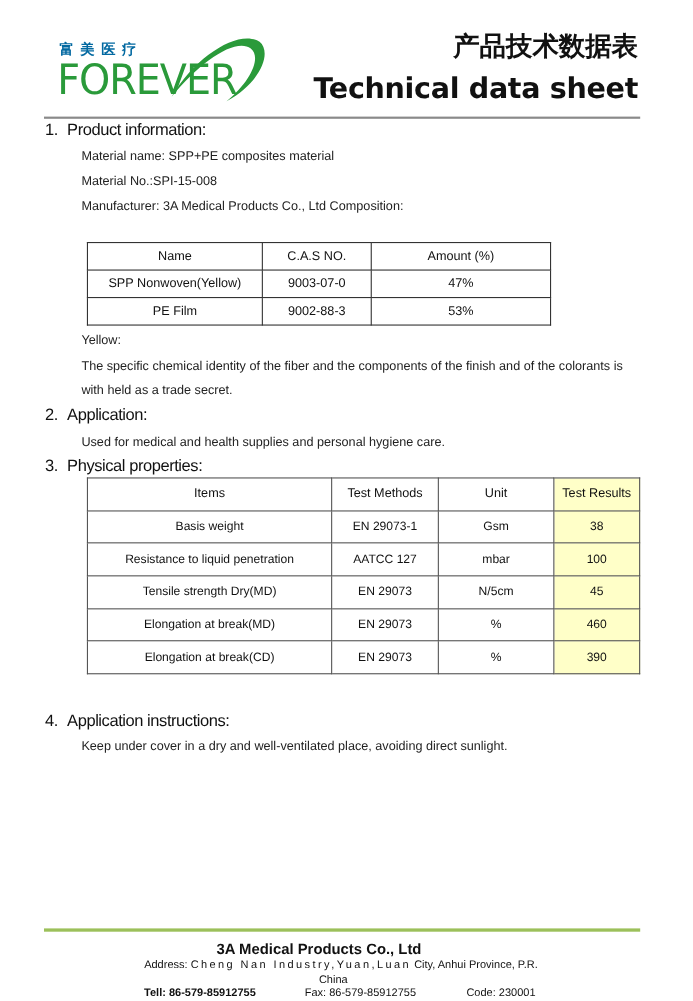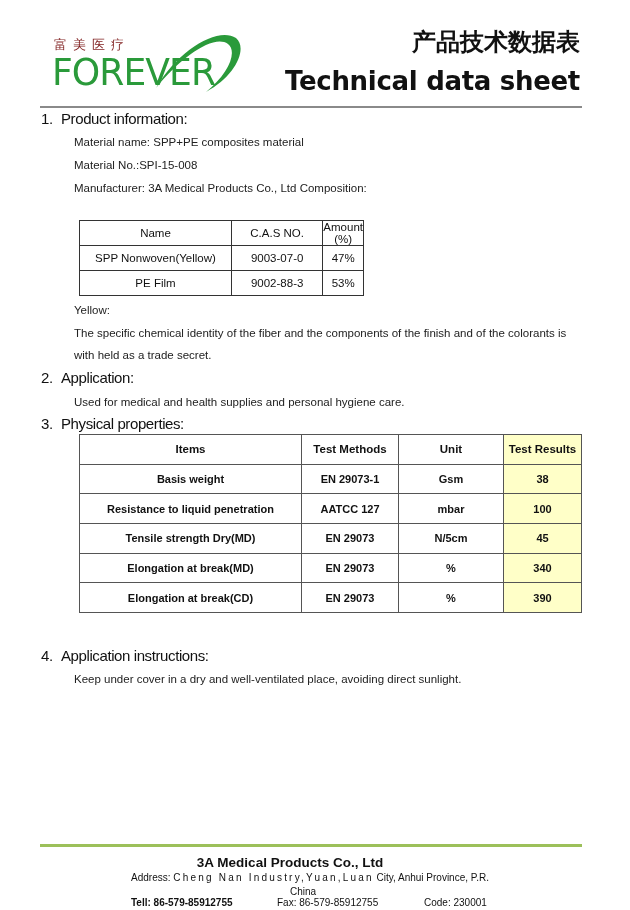--- a/index.html
+++ b/index.html
@@ -1,35 +1,35 @@
 <!DOCTYPE html>
 <html><head>
   <meta charset="utf-8">
   <style>
     html, body { margin: 0; padding: 0; background: #ffffff; }
     body {
       width: 630px; height: 910px; position: relative; overflow: hidden;
       font-family: "Liberation Sans", sans-serif; color: #111;
     }
     .logo { position: absolute; left: 48px; top: 32px; width: 200px; height: 64px; }
-    .logo-cn { position: absolute; left: 6px; top: 4px; font-size: 13px; font-weight: normal; letter-spacing: 6px; color: #7f1d1d; font-family: "DejaVu Sans", sans-serif; }
+    .logo-cn { position: absolute; left: 6px; top: 4px; font-size: 13px; font-weight: bold; letter-spacing: 6px; color: #0369a1; font-family: "DejaVu Sans", sans-serif; }
     .logo-en { position: absolute; left: 4px; top: 20px; font-size: 38px; color: #2a9a3a; letter-spacing: -1px; font-family: "DejaVu Sans", sans-serif; line-height: 40px; transform: scaleX(0.95); transform-origin: left; }
     .logo-swoosh { position: absolute; left: 100px; top: -2px; }
     .title-cn { position: absolute; right: 50px; top: 26px; font-size: 24px; font-weight: bold; font-family: "DejaVu Sans", sans-serif; margin-left: 40px; }
     .title-en { position: absolute; right: 50px; top: 66px; font-size: 26px; font-weight: bold; font-family: "DejaVu Sans", sans-serif; letter-spacing: -0.3px; }
     .hr-top { position: absolute; left: 40px; top: 106px; width: 542px; height: 2px; background: #8a8a8a; }
     .sec { position: absolute; left: 41px; font-size: 15px; font-weight: normal; letter-spacing: -0.4px; }
     .sec .num { display: inline-block; width: 20px; }
     .p { position: absolute; left: 74px; font-size: 11.5px; color: #222; }
     table { border-collapse: collapse; position: absolute; font-size: 11.5px; }
     td, th { border: 1px solid #333; text-align: center; font-weight: normal; padding: 0; }
-    .comp { left: 79px; top: 220px; width: 285px; }
+    .comp { left: 79px; top: 220px; width: 422px; }
     .comp td, .comp th { height: 24px; }
     .phys { left: 79px; top: 434px; width: 503px; border: 1.5px solid #444; }
-    .phys td, .phys th { height: 28.7px; border-color: #555; font-weight: bold; }
+    .phys td, .phys th { height: 28.7px; border-color: #555; }
     .phys .res { background: #ffffc8; }
     .phys td { font-size: 11px; }
     .hr-bot { position: absolute; left: 40px; top: 844px; width: 542px; height: 3px; background: #9cc05a; }
     .foot { position: absolute; left: 0; width: 630px; text-align: center; }
     .foot-co { top: 855px; font-size: 13.5px; font-weight: bold; left: -25px; }
     .foot-addr { top: 872px; font-size: 10px; left: -5px; }
     .foot-addr .sp { letter-spacing: 2.2px; }
     .foot-china { top: 886px; font-size: 10px; left: -12px; }
     .foot-contacts { position: absolute; top: 897px; font-size: 10px; }
   </style>
@@ -111,21 +111,21 @@
   <tr>
     <td>Tensile strength Dry(MD)</td>
     <td>EN 29073</td>
     <td>N/5cm</td>
     <td class="res">45</td>
   </tr>
   <tr>
     <td>Elongation at break(MD)</td>
     <td>EN 29073</td>
     <td>%</td>
-    <td class="res">340</td>
+    <td class="res">460</td>
   </tr>
   <tr>
     <td>Elongation at break(CD)</td>
     <td>EN 29073</td>
     <td>%</td>
     <td class="res">390</td>
   </tr>
 </tbody>
   </table>
 

